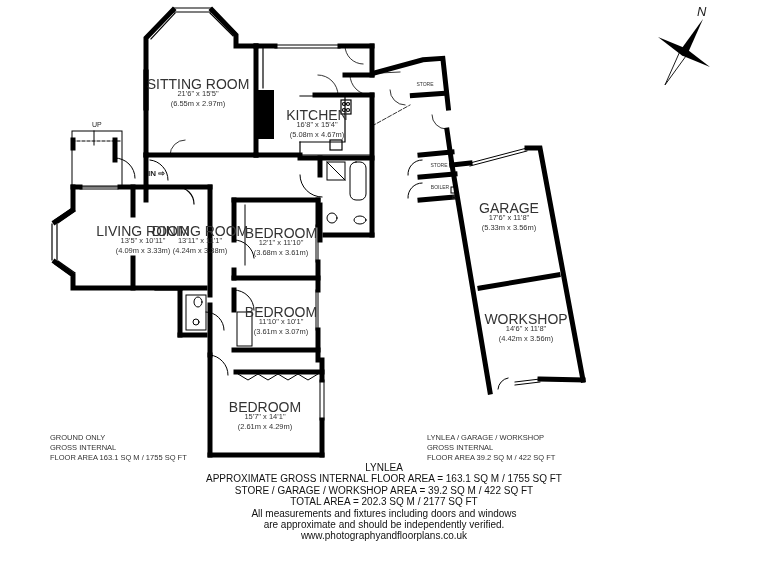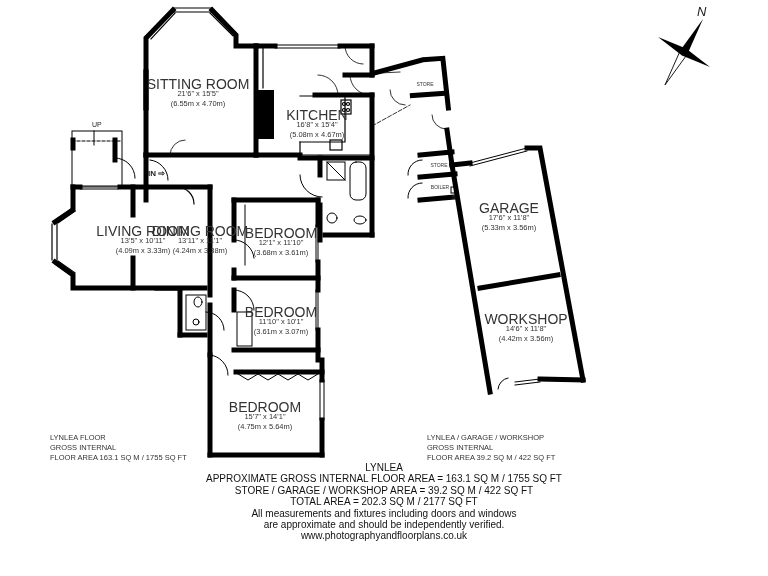--- a/index.html
+++ b/index.html
@@ -212,21 +212,21 @@
   </g>
 </svg>
 <div class="compass-n">N</div>
 
 <div class="marker" style="left:92px;top:121px;">UP</div>
 <div class="marker in" style="left:104px;top:169px;padding-left:44px;"><span>IN</span><span> ⇨</span></div>
 
 <div class="room-label" style="left:198px;top:79px;">
   <div class="nm">SITTING ROOM</div>
   <div>21'6" x 15'5"</div>
-  <div>(6.55m x 4.70m)</div>
+  <div>(6.55m x 2.97m)</div>
 </div>
 <div class="room-label" style="left:317px;top:110px;">
   <div class="nm">KITCHEN</div>
   <div>16'8" x 15'4"</div>
   <div>(5.08m x 4.67m)</div>
 </div>
 <div class="room-label" style="left:95px;top:226px;margin-left:48px;">
   <div class="nm">LIVING ROOM</div>
   <div>13'5" x 10'11"</div>
   <div>(4.09m x 3.33m)</div>
@@ -242,40 +242,40 @@
   <div>(3.68m x 3.61m)</div>
 </div>
 <div class="room-label" style="left:281px;top:307px;">
   <div class="nm">BEDROOM</div>
   <div>11'10" x 10'1"</div>
   <div>(3.61m x 3.07m)</div>
 </div>
 <div class="room-label" style="left:265px;top:402px;">
   <div class="nm">BEDROOM</div>
   <div>15'7" x 14'1"</div>
-  <div>(4.75m x 5.64m)</div>
+  <div>(2.61m x 4.29m)</div>
 </div>
 <div class="room-label" style="left:509px;top:203px;">
   <div class="nm">GARAGE</div>
   <div>17'6" x 11'8"</div>
   <div>(5.33m x 3.56m)</div>
 </div>
 <div class="room-label" style="left:526px;top:314px;">
   <div class="nm">WORKSHOP</div>
   <div>14'6" x 11'8"</div>
   <div>(4.42m x 3.56m)</div>
 </div>
 
 <div class="small-label" style="left:425px;top:81px;">STORE</div>
 <div class="small-label" style="left:439px;top:162px;">STORE</div>
 <div class="small-label" style="left:440px;top:184px;">BOILER</div>
 <div class="small-label" style="left:454px;top:194px;">B</div>
 
 <div class="area-block" style="left:50px;top:433px;">
-  <div>LYNLEA FLOOR</div>
+  <div>GROUND ONLY</div>
   <div>GROSS INTERNAL</div>
   <div>FLOOR AREA 163.1 SQ M / 1755 SQ FT</div>
 </div>
 <div class="area-block" style="left:427px;top:433px;">
   <div>LYNLEA / GARAGE / WORKSHOP</div>
   <div>GROSS INTERNAL</div>
   <div>FLOOR AREA 39.2 SQ M / 422 SQ FT</div>
 </div>
 
 <div class="footer">

